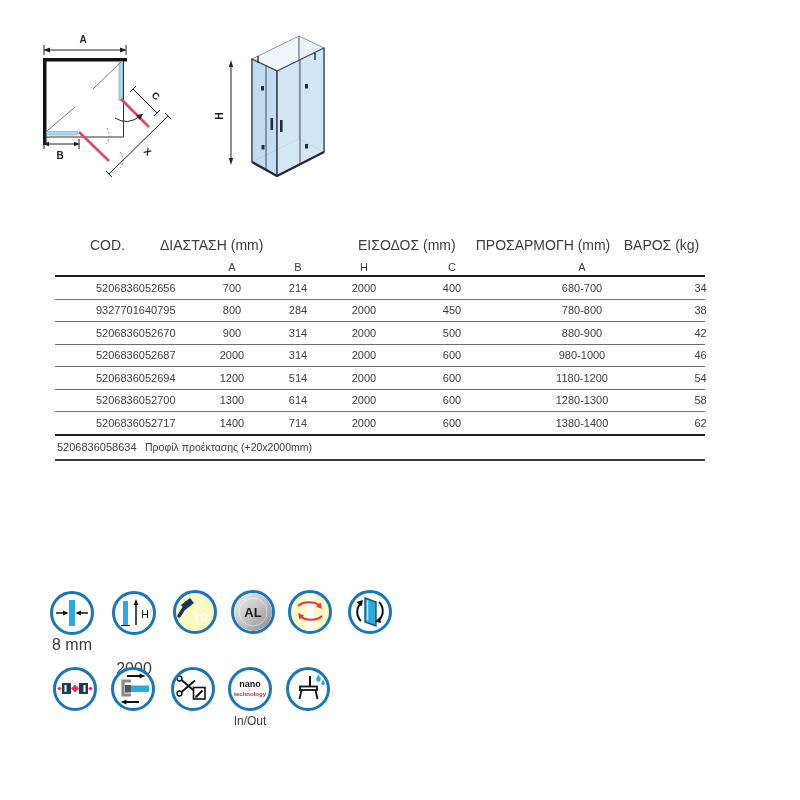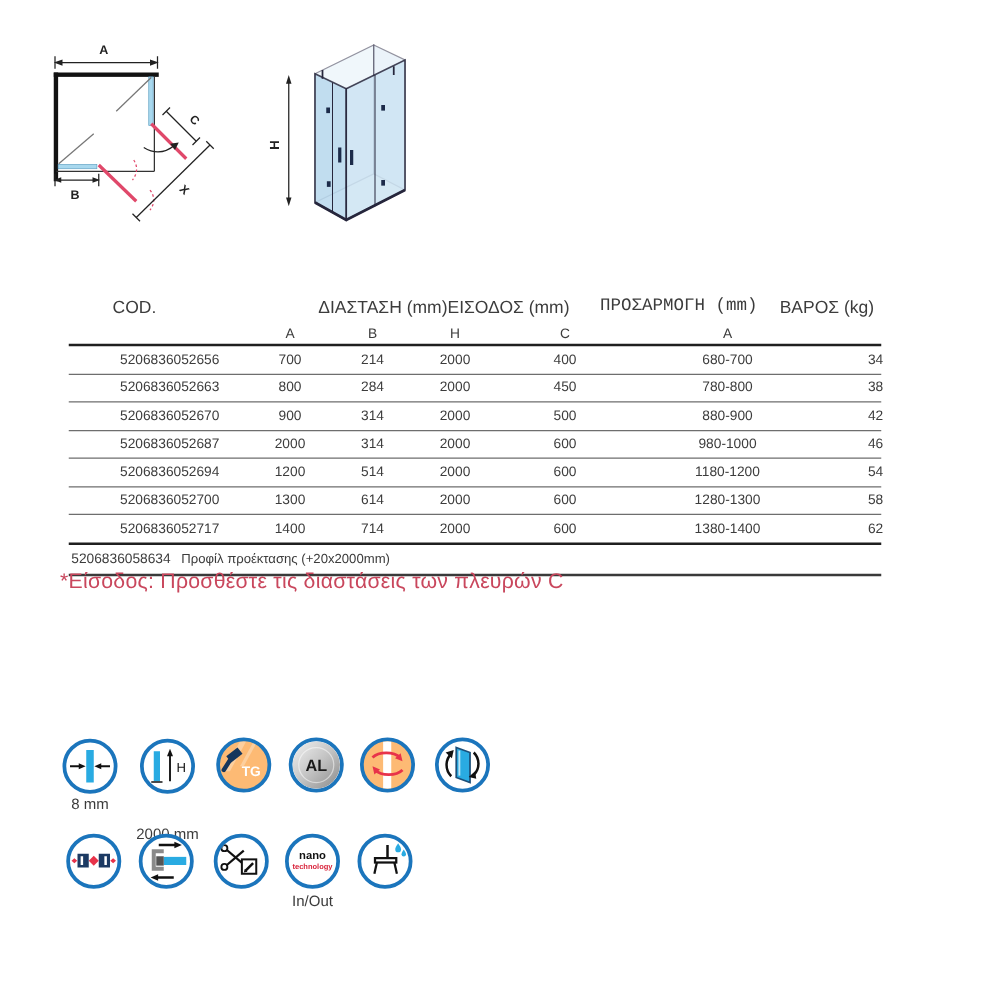--- a/index.html
+++ b/index.html
@@ -17,36 +17,36 @@
   .thead{height:27px;font-size:14px;}
   .tsub{height:17px;border-bottom:2px solid #1f1f1f;font-size:11px;}
   .trow{height:21.5px;border-bottom:1px solid #6e6e6e;}
   .trow:last-child{border-bottom:none;}
   .trow-ext{height:23px;border-top:2px solid #1f1f1f;border-bottom:2px solid #3a3a3a;}
   .cell{display:inline-block;text-align:center;flex:none;}
   .c-code{width:105px;text-align:left;padding-left:2px;box-sizing:border-box;margin-left:39px;}
   .c-a{width:66px;} .c-b{width:66px;} .c-h{width:66px;}
   .c-c{width:110px;} .c-adj{width:150px;} .c-w{width:87px;}
   .h-code{width:105px;text-align:center;}
-  .h-dim{width:198px;text-align:right;}
+  .h-dim{width:198px;text-align:left;}
   .h-c{width:110px;text-align:left;}
-  .h-adj{width:150px;text-align:center;font-family:Liberation Mono, monospace;}
+  .h-adj{width:150px;text-align:center;}
   .h-w{width:87px;text-align:center;}
   .ext-code{width:88px;text-align:left;padding-left:2px;flex:none;}
   .ext-note{text-align:left;font-size:10.5px;}
 
   
   #note{position:absolute;left:48px;top:455px;font-size:17px;color:#c9475d;letter-spacing:.2px;}
 
   
   .ficon{position:absolute;width:38px;height:38px;border:3px solid #1b75bc;border-radius:50%;
          background:#fff;box-sizing:content-box;}
-  .ficon.filled{background:#fdba74;}
+  .ficon.filled{background:#fef9c3;}
   .ficon svg{display:block;width:38px;height:38px;border-radius:50%;}
-  .flabel{position:absolute;font-size:12px;color:#3b3b3b;text-align:center;width:60px;}
+  .flabel{position:absolute;font-size:16px;color:#3b3b3b;text-align:center;width:60px;}
 </style>
 </head>
 <body>
 <div id="page">
 
   <svg id="topview" class="diagram" width="150" height="160" viewBox="0 0 150 160">
 
     <line x1="16" y1="22" x2="94" y2="22" stroke="#222" stroke-width="1"></line>
     <polygon points="13,22 20,19.5 20,24.5" fill="#222"></polygon>
     <polygon points="97,22 90,19.5 90,24.5" fill="#222"></polygon>
@@ -143,21 +143,21 @@
         <div class="trow">
           <span class="cell c-code">5206836052656</span>
           <span class="cell c-a">700</span>
           <span class="cell c-b">214</span>
           <span class="cell c-h">2000</span>
           <span class="cell c-c">400</span>
           <span class="cell c-adj">680-700</span>
           <span class="cell c-w">34</span>
         </div>
         <div class="trow">
-          <span class="cell c-code">5206836052663</span>
+          <span class="cell c-code">9327701640795</span>
           <span class="cell c-a">800</span>
           <span class="cell c-b">284</span>
           <span class="cell c-h">2000</span>
           <span class="cell c-c">450</span>
           <span class="cell c-adj">780-800</span>
           <span class="cell c-w">38</span>
         </div>
         <div class="trow">
           <span class="cell c-code">5206836052670</span>
           <span class="cell c-a">900</span>
@@ -203,21 +203,20 @@
           <span class="cell c-adj">1380-1400</span>
           <span class="cell c-w">62</span>
         </div>
       </div>
     <div class="trow-ext">
       <span class="cell ext-code">5206836058634</span>
       <span class="cell ext-note">Προφίλ προέκτασης (+20x2000mm)</span>
     </div>
   </div>
 
-  <div id="note">*Είσοδος: Προσθέστε τις διαστάσεις των πλευρών C</div>
 
   <div class="ficon" style="left:50px;top:591px;">
     <svg viewBox="0 0 38 38">
       <rect x="16" y="6" width="6" height="26" fill="#29abe2"></rect>
       <line x1="3" y1="19" x2="11" y2="19" stroke="#111" stroke-width="1.5"></line>
       <polygon points="15.5,19 10,16.6 10,21.4" fill="#111"></polygon>
       <line x1="35" y1="19" x2="27" y2="19" stroke="#111" stroke-width="1.5"></line>
       <polygon points="22.5,19 28,16.6 28,21.4" fill="#111"></polygon>
     </svg>
   </div>

